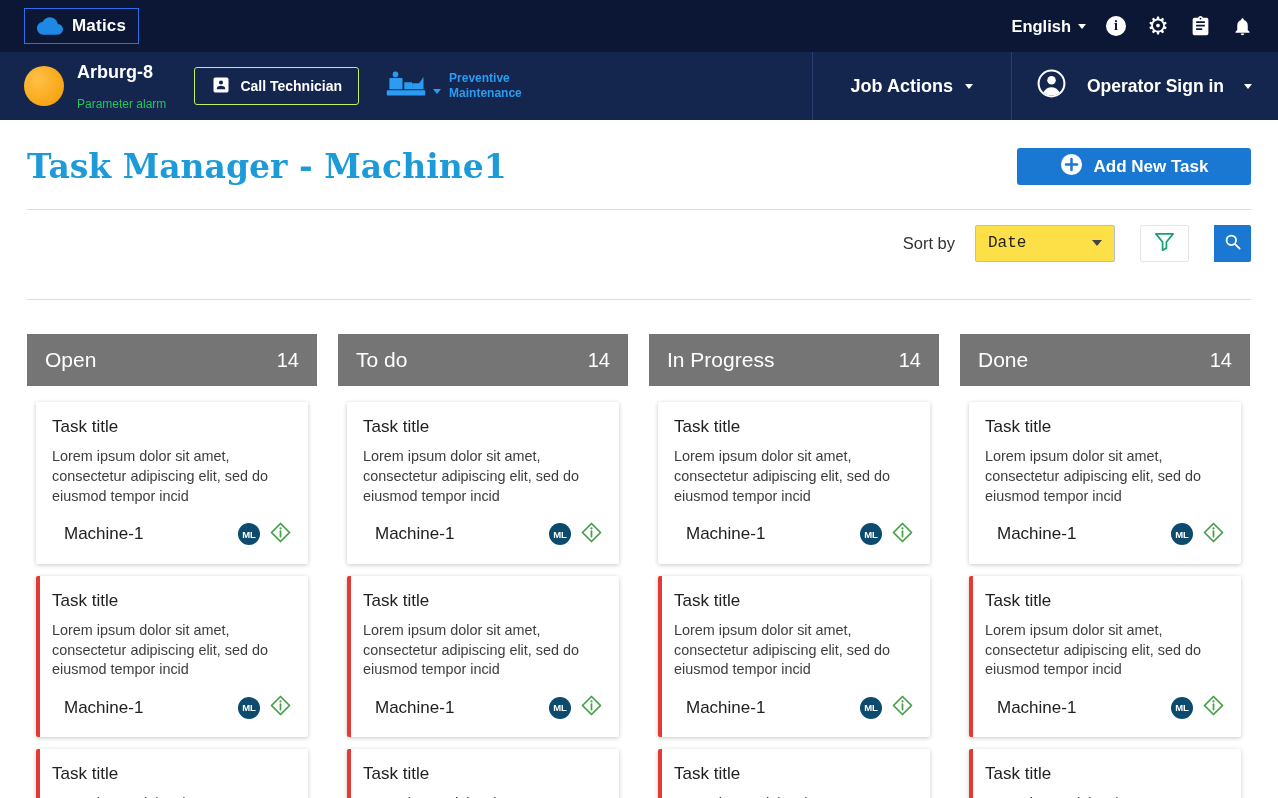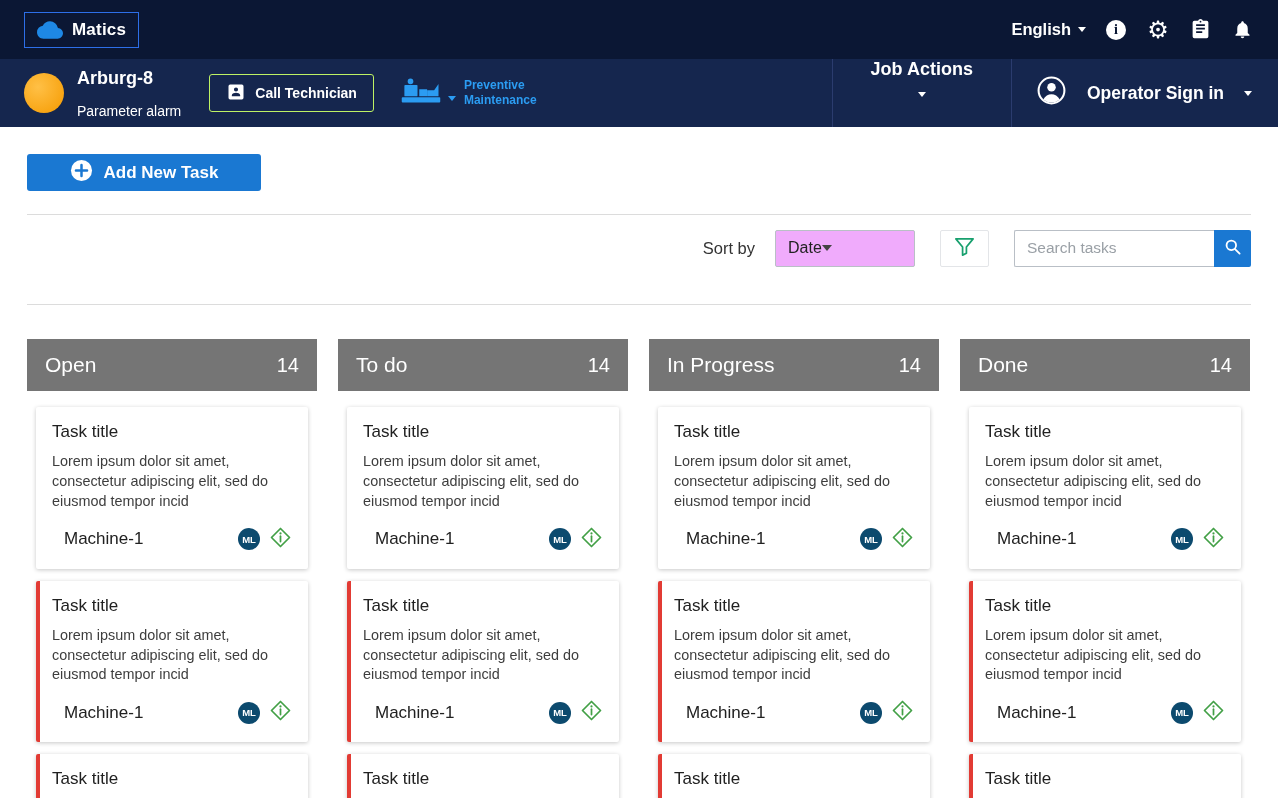--- a/index.html
+++ b/index.html
@@ -1,20 +1,20 @@
 <!DOCTYPE html>
 <html><head>
 <meta charset="utf-8">
 <style>
   * { margin:0; padding:0; box-sizing:border-box; }
   html,body { width:1278px; height:798px; overflow:hidden; }
   body { font-family:"Liberation Sans", sans-serif; background:#ffffff; }
 
   
-  .topbar { height:59px; background:#0b1734; display:flex; align-items:center; padding:0 24px; }
+  .topbar { height:52px; background:#0b1734; display:flex; align-items:center; padding:0 24px; }
   .logo-box { height:36px; display:flex; align-items:center; gap:9px; padding:0 12px;
               border:1px solid #2d6fe8; cursor:pointer; }
   .logo-box svg { display:block; }
   .brand { color:#fff; font-size:17px; font-weight:700; letter-spacing:.2px; }
   .topbar-right { margin-left:auto; display:flex; align-items:center; gap:18px; }
   .lang { display:flex; align-items:center; gap:7px; color:#fff; font-size:16.5px; font-weight:700; cursor:pointer; }
   .caret { width:0; height:0; border-left:5px solid transparent; border-right:5px solid transparent;
            border-top:6px solid currentColor; display:inline-block; }
   .caret.small { border-left-width:4px; border-right-width:4px; border-top-width:5px; }
   .tb-icon { display:flex; align-items:center; justify-content:center; width:24px; height:24px; cursor:pointer; }
@@ -23,49 +23,49 @@
               display:flex; align-items:center; justify-content:center; }
   .circle-i::after { content:"i"; }
   .gear-glyph { color:#fff; font-size:24px; line-height:1; }
 
   
   .machinebar { height:68px; background:#15264e; display:flex; align-items:stretch; padding:0 0 0 24px; }
   .mb-left { display:flex; align-items:center; }
   .machine-avatar { width:40px; height:40px; border-radius:50%;
                     background:radial-gradient(circle at 35% 35%, #ffc046, #f59a00); margin-right:13px; }
   .machine-id .name { color:#fff; font-size:18px; font-weight:700; }
-  .machine-id .status { color:#ffffff; font-size:14px; margin-top:14px; }
+  .machine-id .status { color:#22c55e; font-size:12px; margin-top:14px; }
   .call-btn { margin-left:28px; height:38px; display:flex; align-items:center; gap:9px; padding:0 16px;
               background:transparent; border:1px solid #bef264; border-radius:3px; color:#fff;
               font-size:14px; font-weight:600; cursor:pointer; font-family:inherit; }
   .pm-group { margin-left:26px; display:flex; align-items:center; gap:6px; cursor:pointer; }
   .pm-caret { color:#2b9cf2; margin:10px 2px 0 0; }
   .pm-label { color:#2b9cf2; font-size:12px; font-weight:700; line-height:1.25; width:92px; }
   .mb-right { margin-left:auto; display:flex; align-items:stretch; }
   .job-actions { display:flex; align-items:center; gap:12px; padding:0 38px;
                  border-left:1px solid #2b3c6e; border-right:1px solid #2b3c6e;
-                 color:#fff; font-size:18px; font-weight:600; cursor:pointer;flex-direction:column; }
+                 color:#fff; font-size:18px; font-weight:600; cursor:pointer; }
   .operator { display:flex; align-items:center; gap:20px; padding:0 26px 0 24px;
               color:#fff; font-size:17.5px; font-weight:600; cursor:pointer; }
 
   
   .main { padding:0 27px; }
   .title-row { margin-top:27px; display:flex; align-items:center; justify-content:space-between; }
   h1.page-title { font-family:"DejaVu Serif", serif; font-size:33px; font-weight:700; color:#1d9bd8; }
   .add-btn { width:234px; height:37px; background:#1a78d2; border:none; border-radius:3px;
              display:flex; align-items:center; justify-content:center; gap:11px;
              color:#fff; font-size:17px; font-weight:600; cursor:pointer; font-family:inherit; }
   .divider { border-top:1px solid #dcdcdc; margin-top:23px; }
 
   
   .controls { height:66px; display:flex; align-items:center; justify-content:flex-end; }
   .sort-label { font-size:16.5px; color:#333; }
   .select-box { margin-left:20px; width:140px; height:37px; border:1px solid #b9bfc6; border-radius:2px;
-                display:flex; align-items:center; justify-content:flex-start; padding:0 12px;
-                background:#f0abfc; cursor:pointer; }
+                display:flex; align-items:center; justify-content:space-between; padding:0 12px;
+                background:#fde047; cursor:pointer;font-family:Liberation Mono, monospace; }
   .select-box .value { font-size:16px; color:#222; }
   .select-box .caret { color:#444; }
   .filter-btn { margin-left:25px; width:49px; height:37px; background:#fff; border:1px solid #e3e5e8;
                 border-radius:2px; display:flex; align-items:center; justify-content:center; cursor:pointer; }
   .search-group { margin-left:25px; display:flex; }
   .search-input { width:200px; height:37px; border:1px solid #b9bfc6; border-right:none;
                   border-radius:2px 0 0 2px; padding:0 12px; font-size:15.5px; color:#333;
                   font-family:inherit; outline:none; }
   .search-input::placeholder { color:#9aa0a6; }
   .search-btn { width:37px; height:37px; background:#1a78d2; border:none; border-radius:0 2px 2px 0;
@@ -169,20 +169,21 @@
         </svg>
       </span>
       <span>Operator Sign in</span>
       <span class="caret small"></span>
     </div>
   </div>
 </div>
 
 <div class="main">
   <div class="title-row">
+    <h1 class="page-title">Task Manager - Machine1</h1>
     <button class="add-btn">
       <span>
         <svg width="23" height="23" viewBox="0 0 24 24">
           <circle cx="12" cy="12" r="11" fill="#fff"></circle>
           <path d="M12 6.2v11.6M6.2 12h11.6" stroke="#1a78d2" stroke-width="2.6" stroke-linecap="round"></path>
         </svg>
       </span>
       <span>Add New Task</span>
     </button>
   </div>
@@ -196,21 +197,20 @@
       <span class="caret"></span>
     </div>
     <div class="filter-btn">
       <span>
         <svg viewBox="0 0 24 24" width="23" height="23" fill="none" stroke="#18a06e" stroke-width="1.8" stroke-linejoin="round">
           <path d="M3 4h18l-7 8.5V19l-4 2v-8.5z"></path>
         </svg>
       </span>
     </div>
     <div class="search-group">
-      <input class="search-input" type="text" placeholder="Search tasks" style="">
       <button class="search-btn">
         <span>
           <svg viewBox="0 0 24 24" width="19" height="19" fill="none" stroke="#fff" stroke-width="2.3" stroke-linecap="round">
             <circle cx="10.5" cy="10.5" r="6"></circle>
             <line x1="15.2" y1="15.2" x2="21" y2="21"></line>
           </svg>
         </span>
       </button>
     </div>
   </div>

